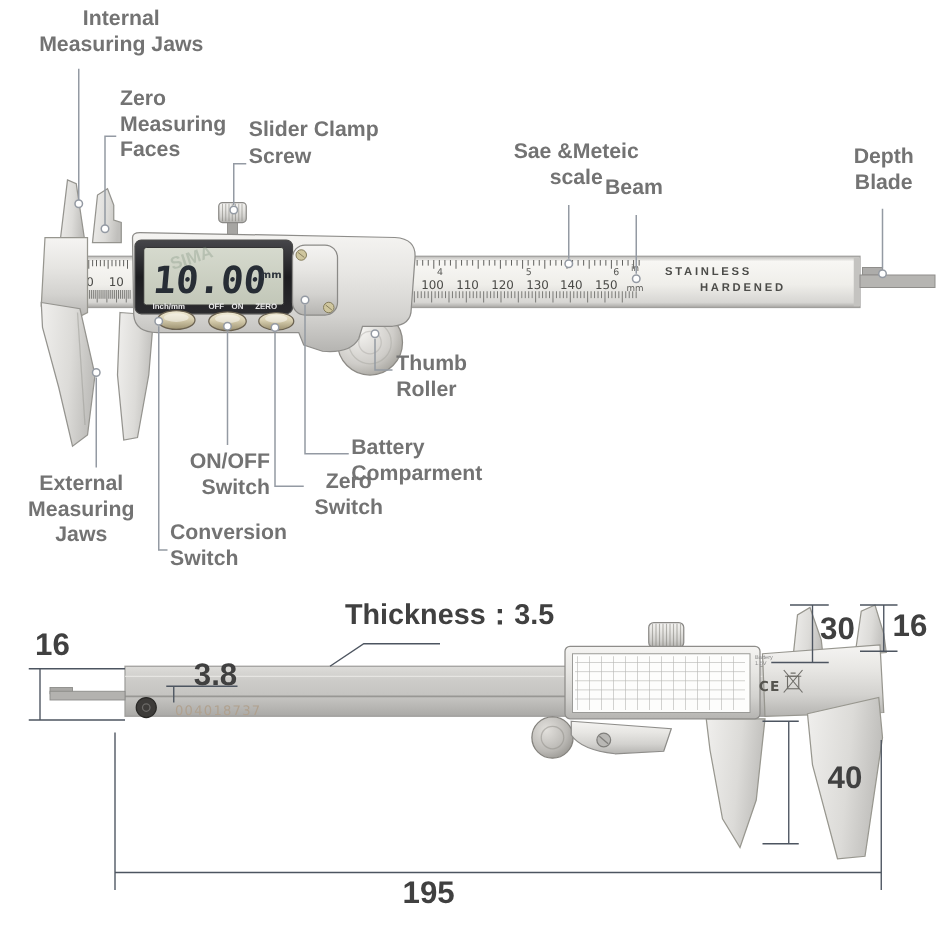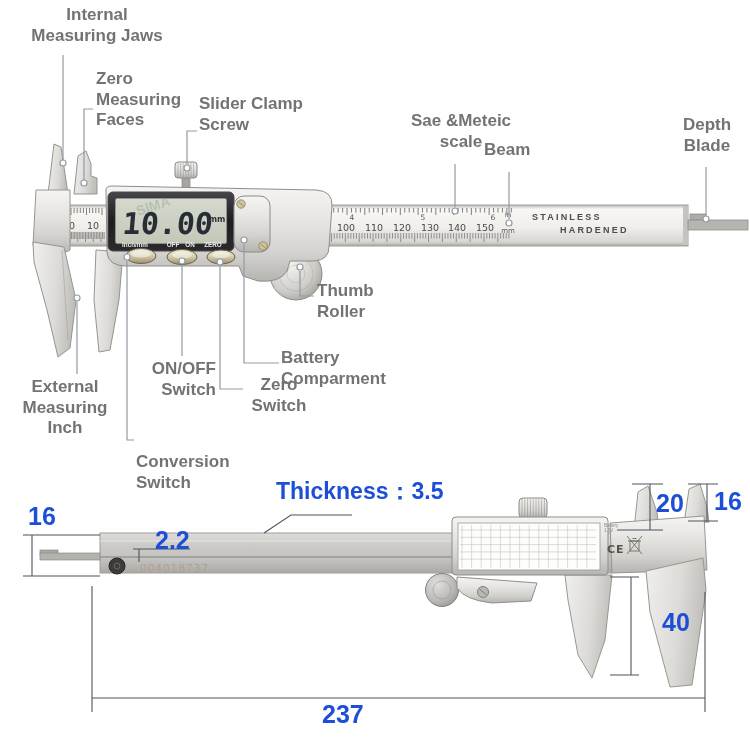--- a/index.html
+++ b/index.html
@@ -2,21 +2,21 @@
 <html><head>
 <meta charset="utf-8">
 <style>
   html,body{margin:0;padding:0;background:#fff;}
   .stage{position:relative;width:750px;height:750px;background:#fff;overflow:hidden;
          font-family:"Liberation Sans","DejaVu Sans",sans-serif;}
   .stage svg{position:absolute;left:0;top:0;}
   .lbl{position:absolute;color:#737373;font-weight:bold;font-size:17px;line-height:1.22;
        white-space:pre-line;}
   .lbl.center{text-align:center;}
-  .dim{position:absolute;color:#1d4ed8;font-weight:bold;font-size:25px;line-height:1;
+  .dim{position:absolute;color:#404040;font-weight:bold;font-size:25px;line-height:1;
        white-space:pre-line;}
   .micro{position:absolute;color:#8a8a8a;font-size:4.5px;line-height:1.1;white-space:pre-line;}
 </style>
 </head>
 <body>
 
 <div class="stage">
 
 <svg width="750" height="750" viewBox="0 0 750 750">
   <defs>
@@ -273,27 +273,27 @@
   <div class="lbl center" style="left:668px;top:115px;width:78px;">Depth
 Blade</div>
   <div class="lbl" style="left:281px;top:348px;">Battery
 Comparment</div>
   <div class="lbl center" style="left:142px;top:359px;width:74px;text-align:right;">ON/OFF
 Switch</div>
   <div class="lbl center" style="left:246px;top:375px;width:66px;">Zero
 Switch</div>
   <div class="lbl center" style="left:16px;top:377px;width:98px;">External
 Measuring
-Inch</div>
-  <div class="lbl" style="left:136px;top:452px;">Conversion
+Jaws</div>
+  <div class="lbl" style="left:136px;top:416px;">Conversion
 Switch</div>
 
   <div class="dim" style="left:28px;top:504px;">16</div>
-  <div class="dim" style="left:155px;top:528px;">2.2</div>
+  <div class="dim" style="left:155px;top:528px;">3.8</div>
   <div class="dim" style="left:276px;top:480px;font-size:23px;">Thickness：3.5</div>
-  <div class="dim" style="left:656px;top:491px;">20</div>
+  <div class="dim" style="left:656px;top:491px;">30</div>
   <div class="dim" style="left:714px;top:489px;">16</div>
   <div class="dim" style="left:630px;top:610px;margin-left:32px;">40</div>
-  <div class="dim" style="left:322px;top:702px;">237</div>
+  <div class="dim" style="left:322px;top:702px;">195</div>
 
   <div class="micro" style="left:604px;top:524px;">Battery
 1.5V</div>
 </div>
 
 </body></html>

